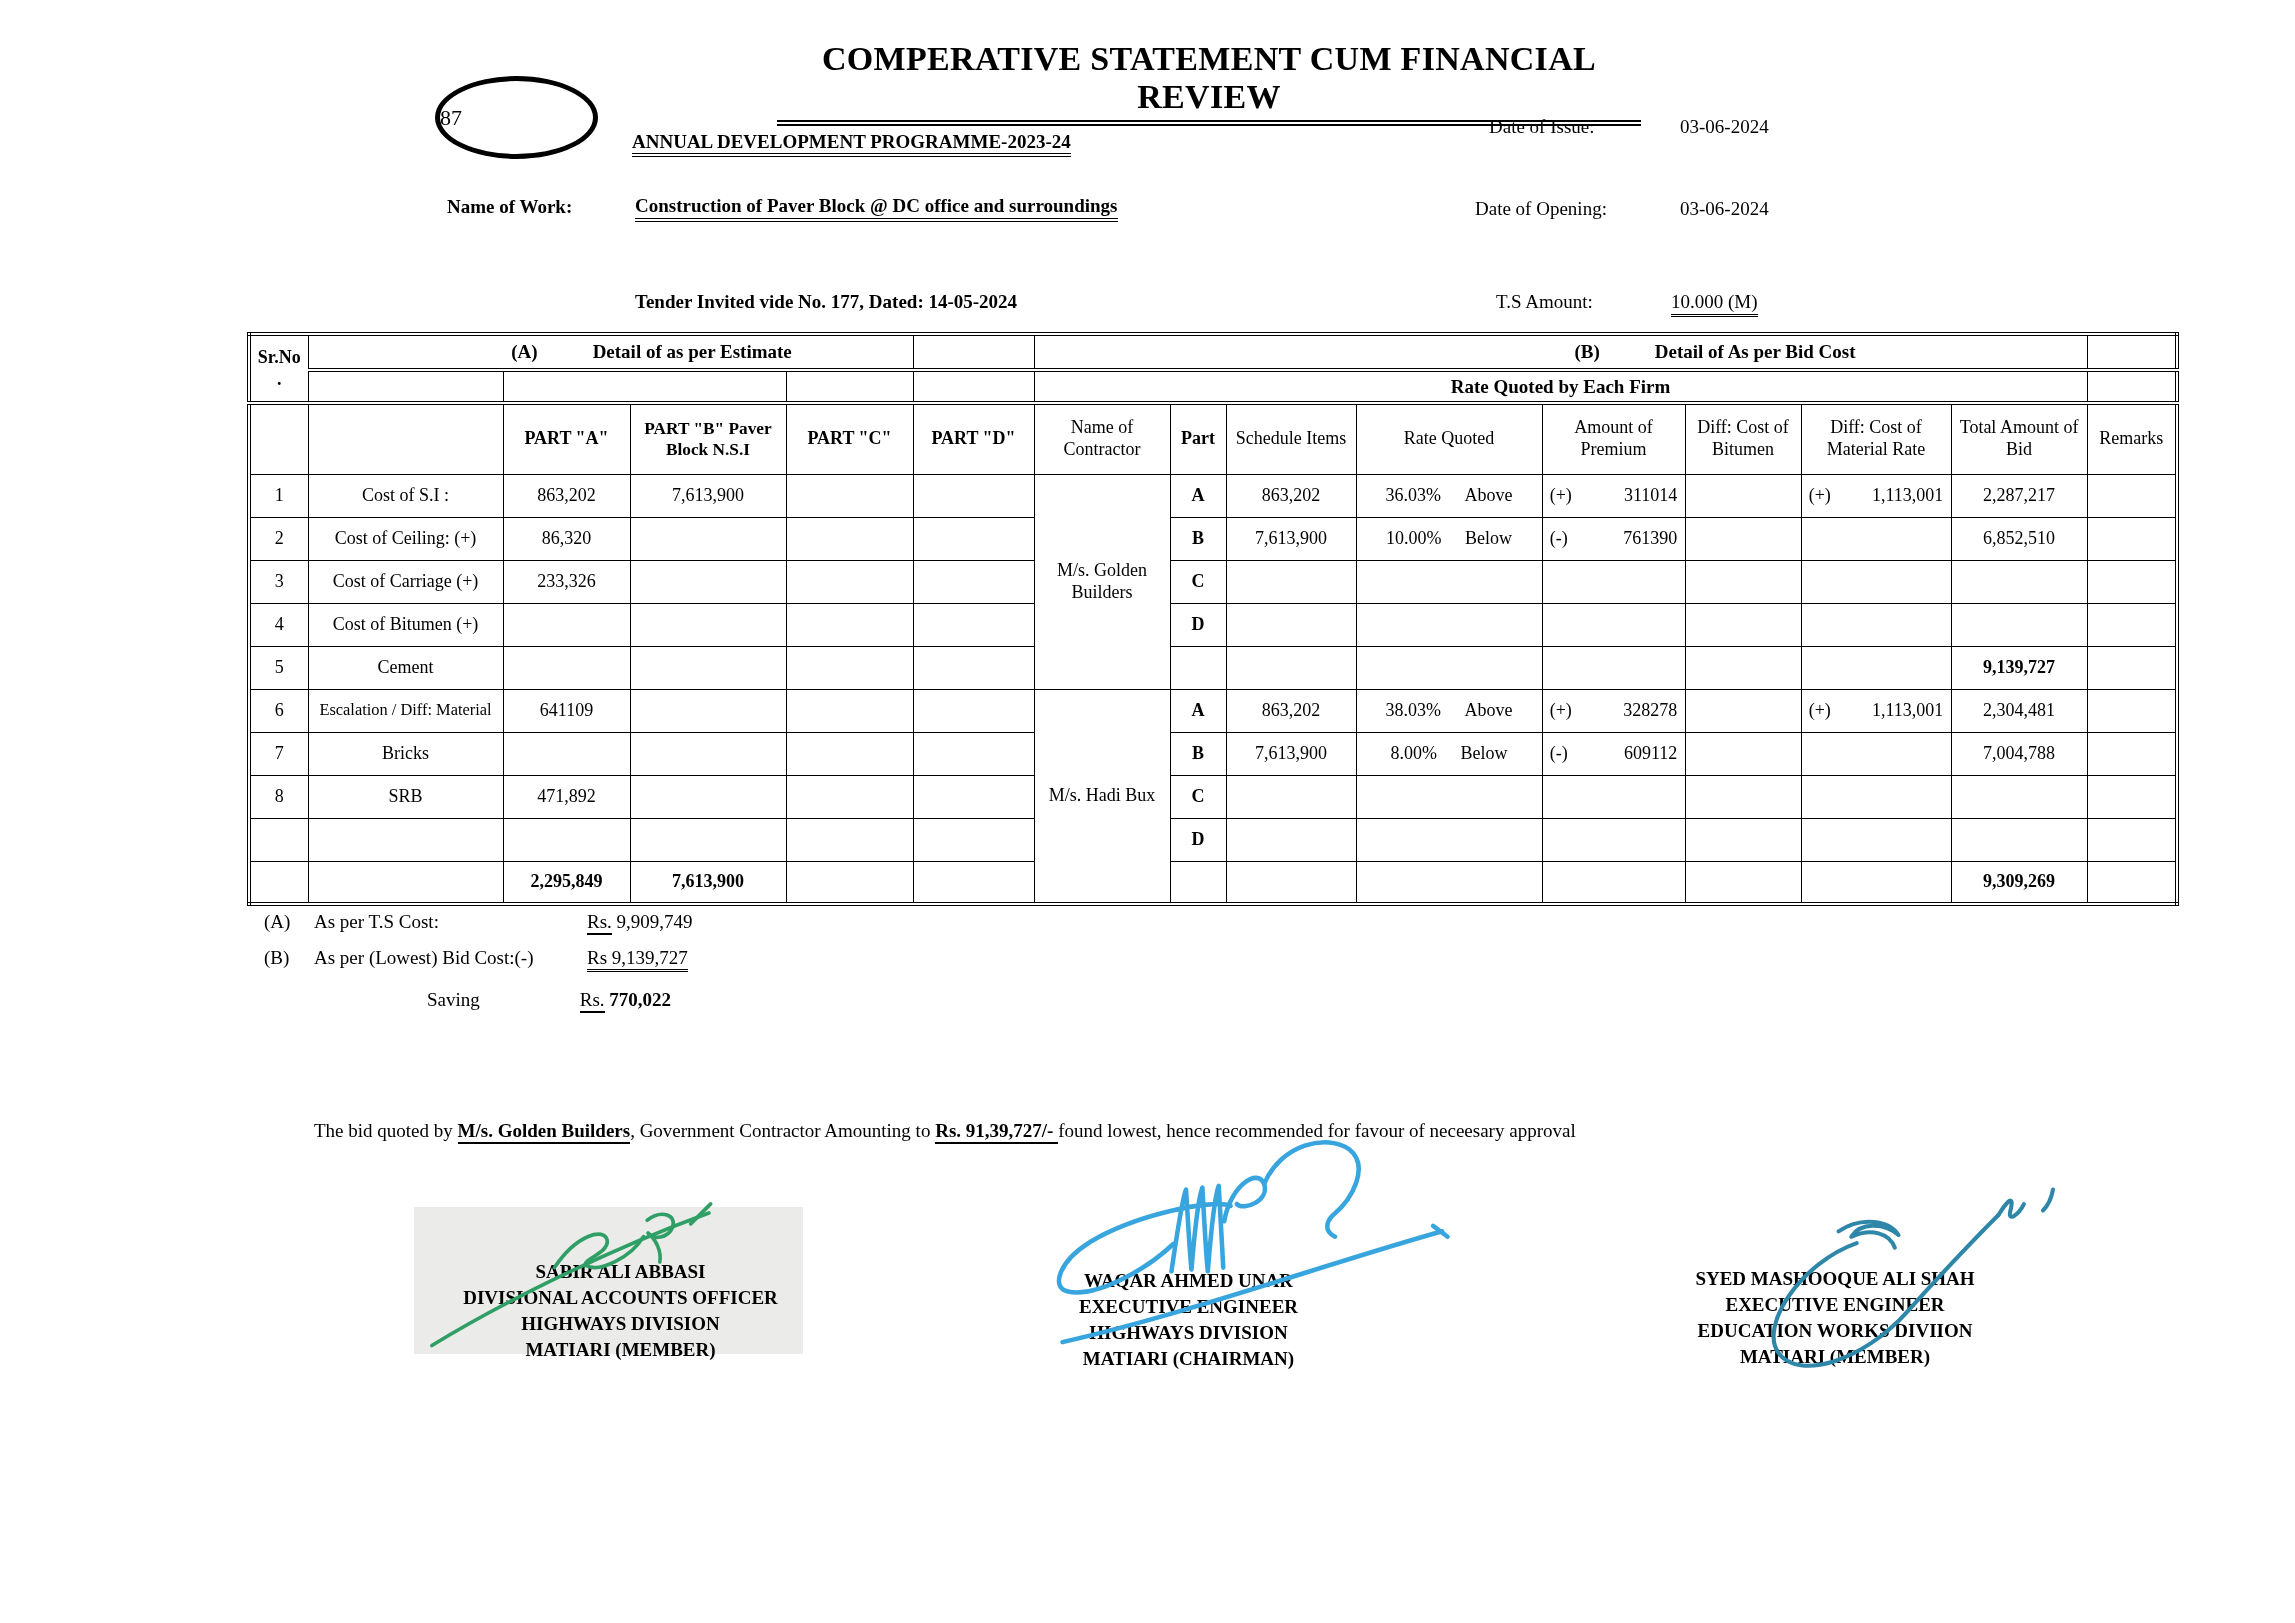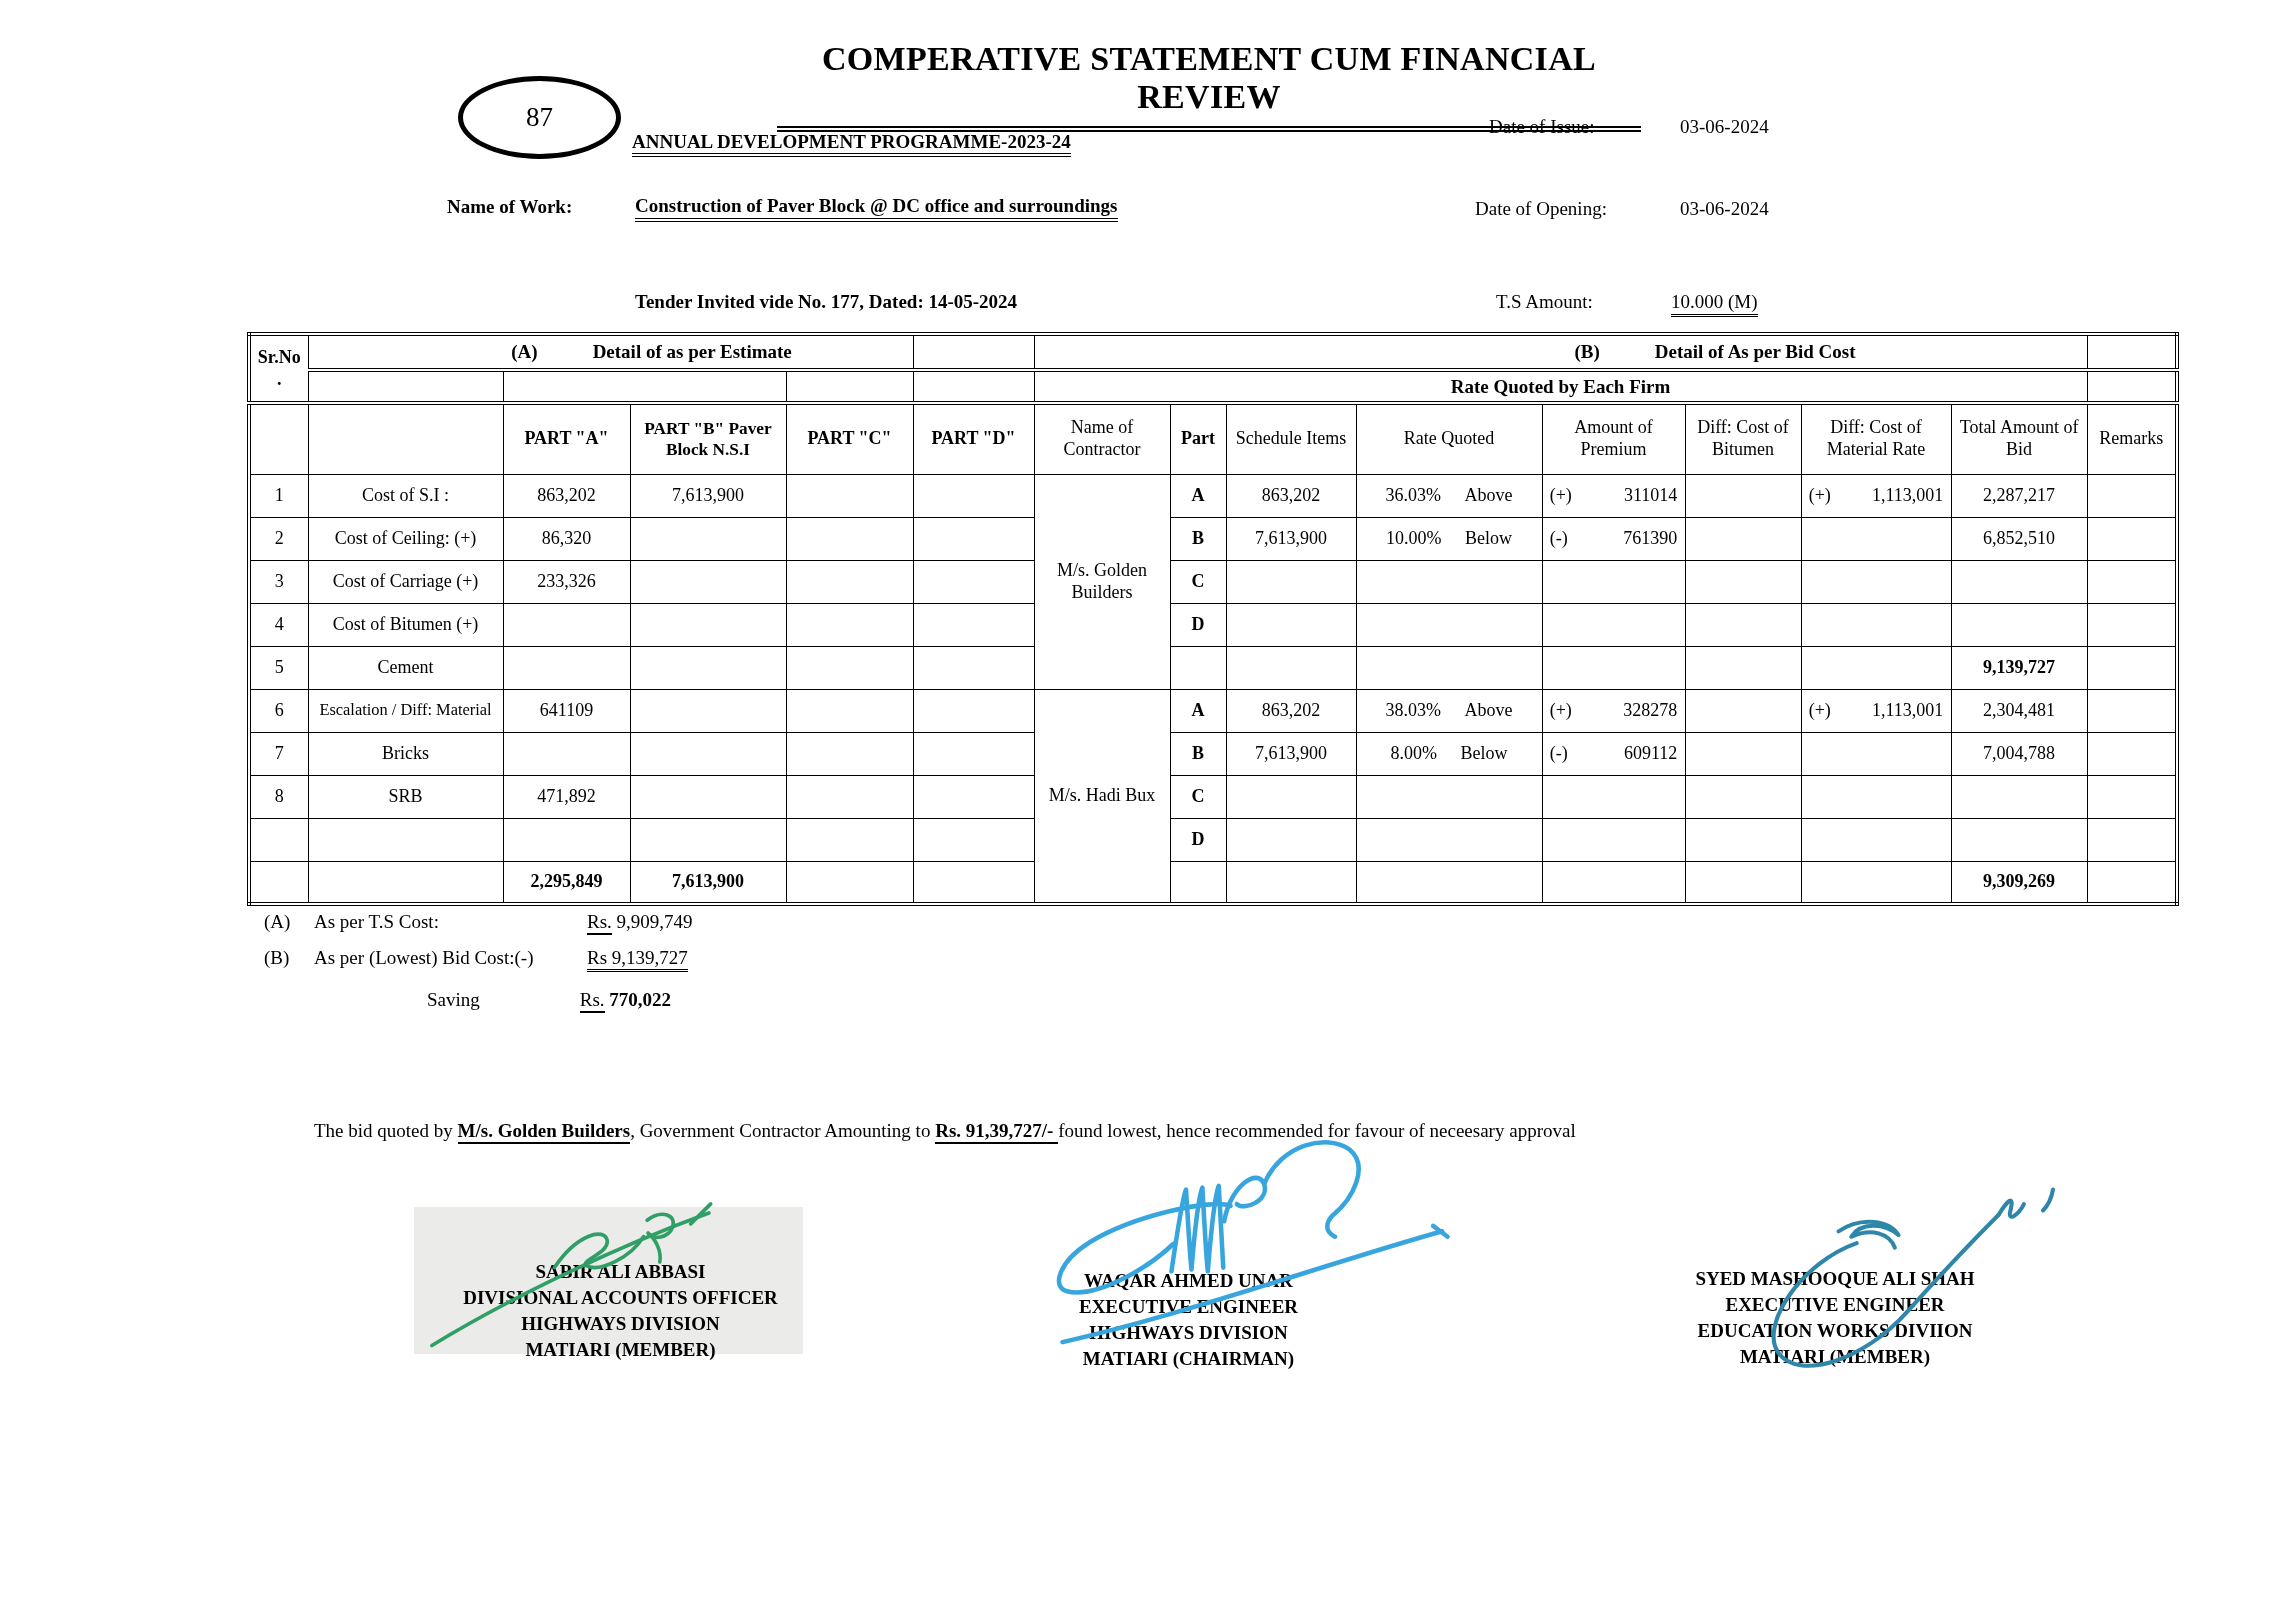--- a/index.html
+++ b/index.html
@@ -1,24 +1,24 @@
 <!DOCTYPE html>
 <html style="font-size:14.5px"><head>
 <meta charset="utf-8">
 <style>
   html,body{margin:0;padding:0;background:#fff;}
   .page{position:relative;width:2296px;height:1624px;background:#ffffff;
         font-family:"Liberation Serif","DejaVu Serif",serif;color:#000;overflow:hidden;}
   .abs{position:absolute;}
 
   
-  .stamp{left:458px;top:76px;width:153px;height:73px;border:5.5px solid #000;border-radius:50%;
-         display:flex;align-items:center;justify-content:center;font-size:27px;}
+  .stamp{left:435px;top:76px;width:153px;height:73px;border:5.5px solid #000;border-radius:50%;
+         display:flex;align-items:center;font-size:22px;}
   .title-wrap{left:777px;top:40px;width:864px;text-align:center;}
-  .title{display:inline-block;font-size:34px;font-weight:bold;border-bottom:6.4px double #000;padding-bottom:10px;letter-spacing:0.3px;}
+  .title{display:inline-block;font-size:34px;font-weight:bold;border-bottom:6.4px double #000;padding-bottom:4px;letter-spacing:0.3px;}
   .programme{left:632px;top:115px;font-size:19px;font-weight:bold;margin-top:16px;}
   .programme span{border-bottom:4.5px double #000;padding-bottom:0.9px;}
   .lbl{font-size:19px;}
   .val{font-size:19px;}
   .now-label{left:447px;top:196px;font-size:19px;font-weight:bold;}
   .now-value{left:635px;top:195px;font-size:19px;font-weight:bold;}
   .now-value span{border-bottom:4.5px double #000;padding-bottom:2px;}
   .tender{left:635px;top:291px;font-size:19px;font-weight:bold;}
   .ts-value span{border-bottom:3.6px double #000;padding-bottom:2px;margin-top:8px;}
 

